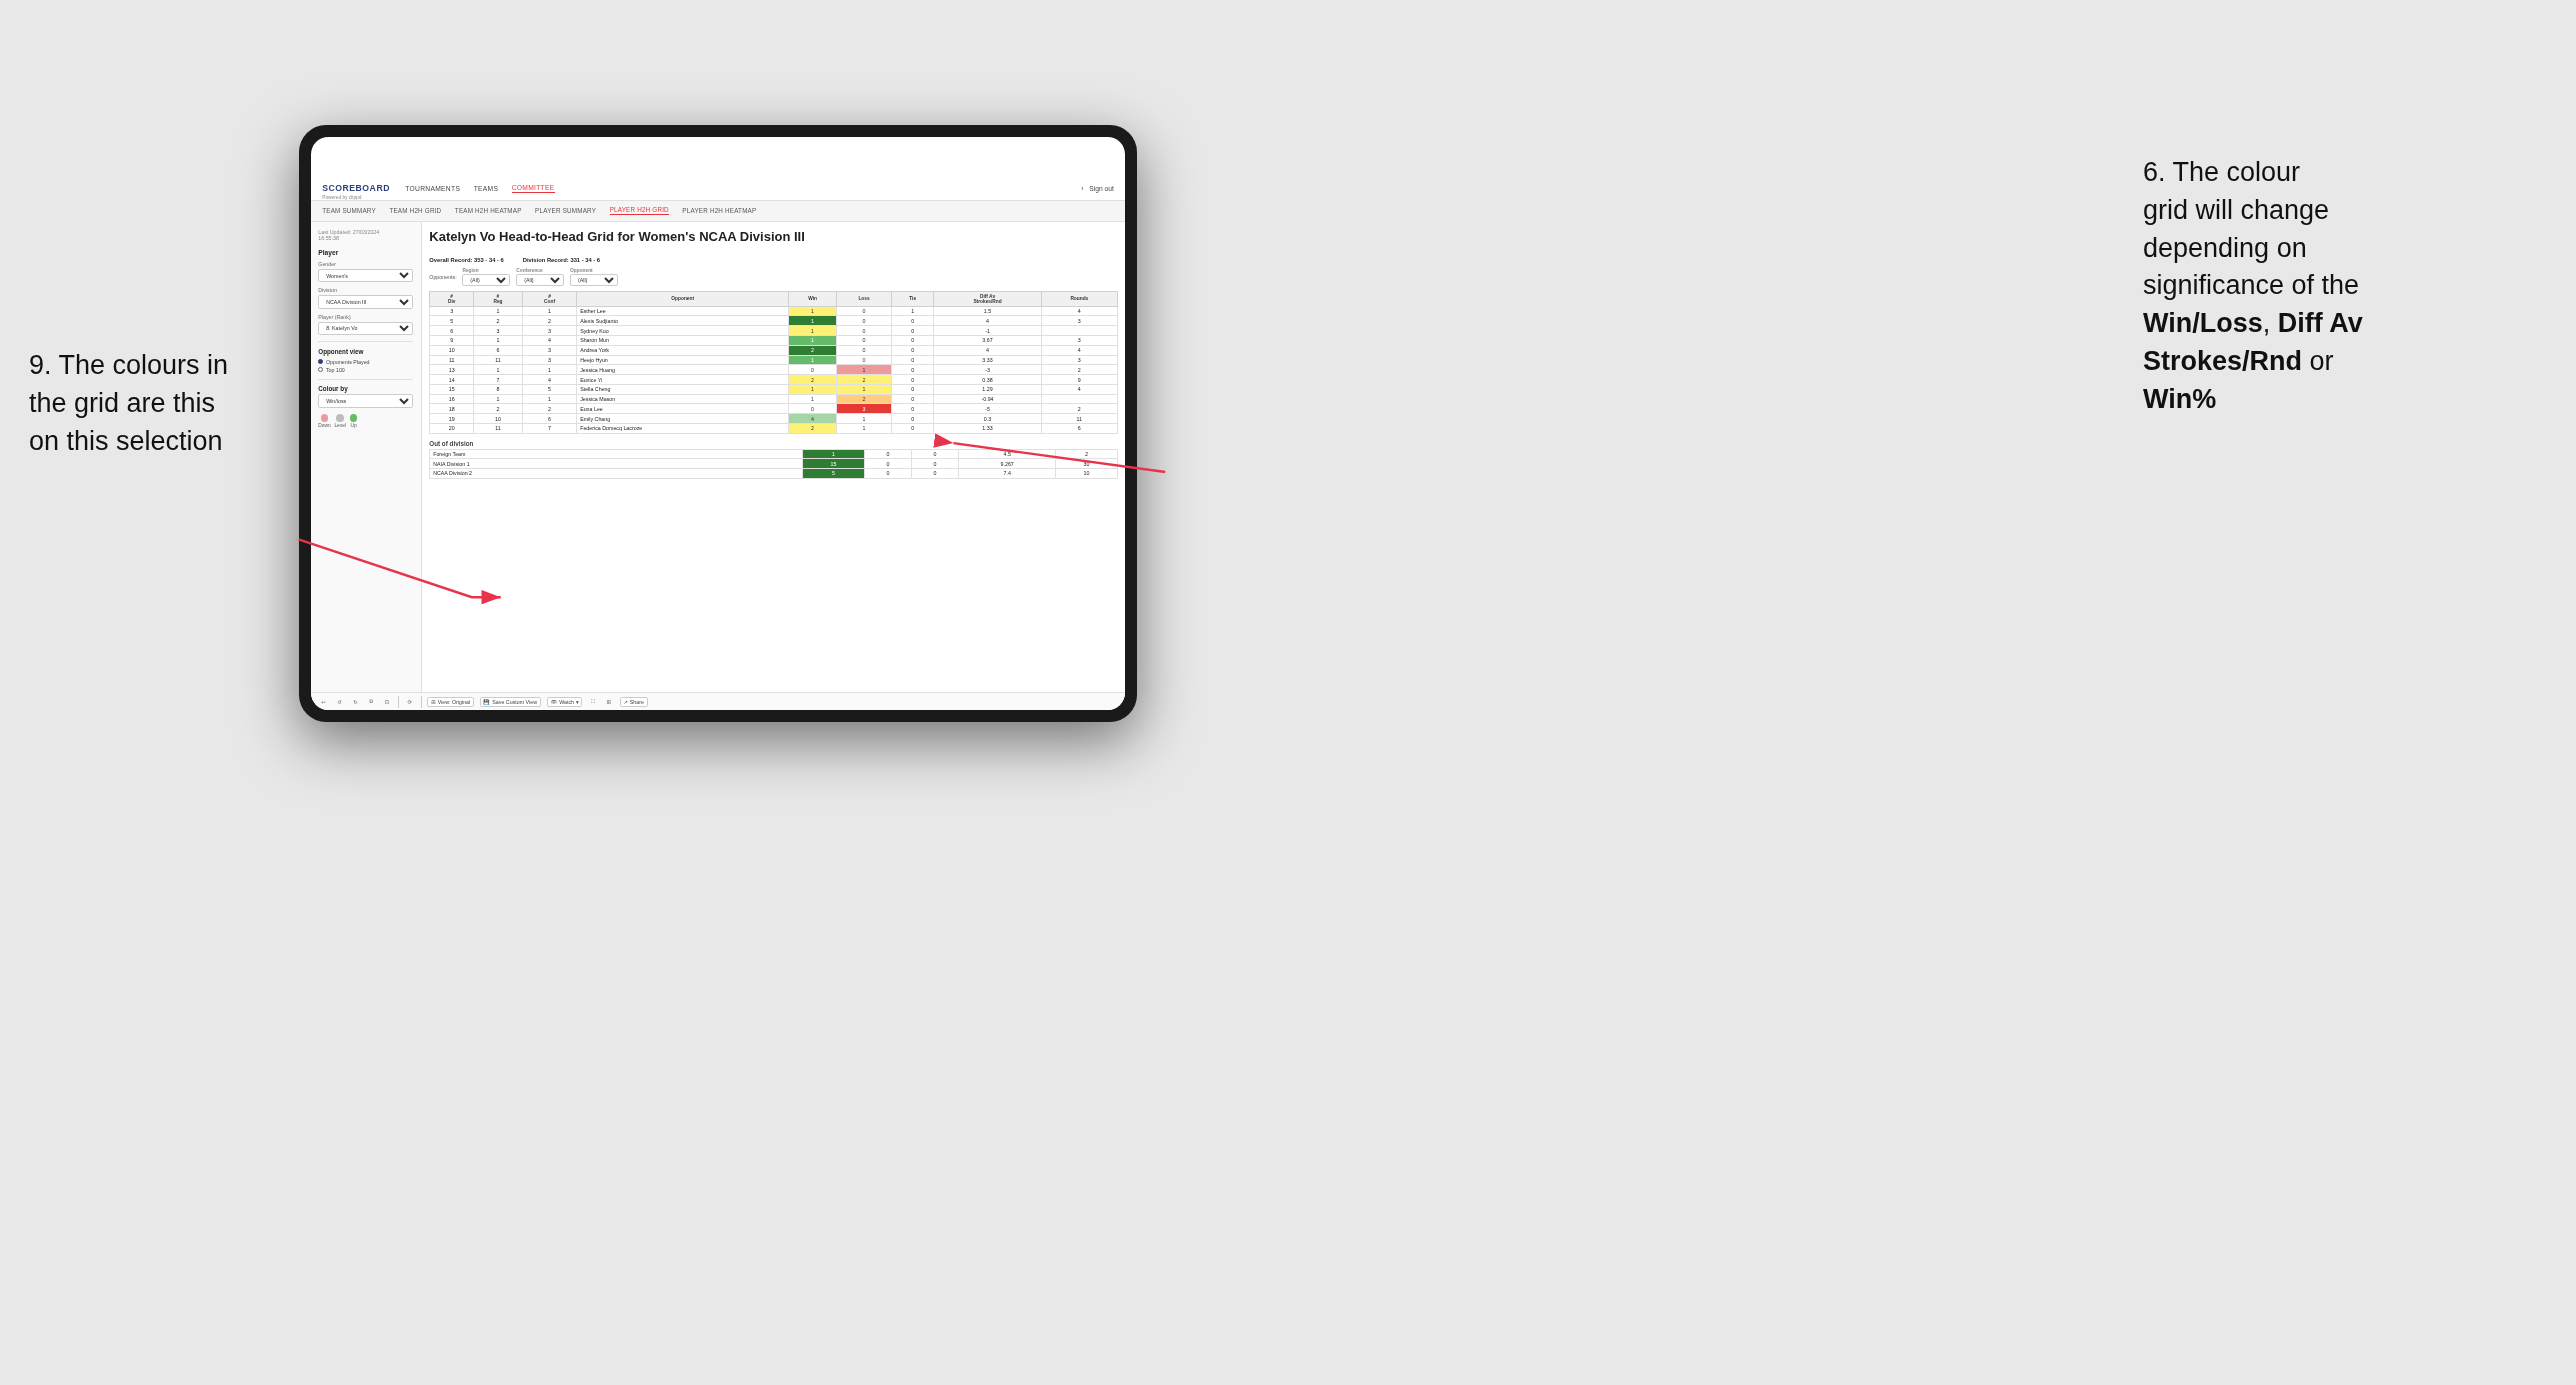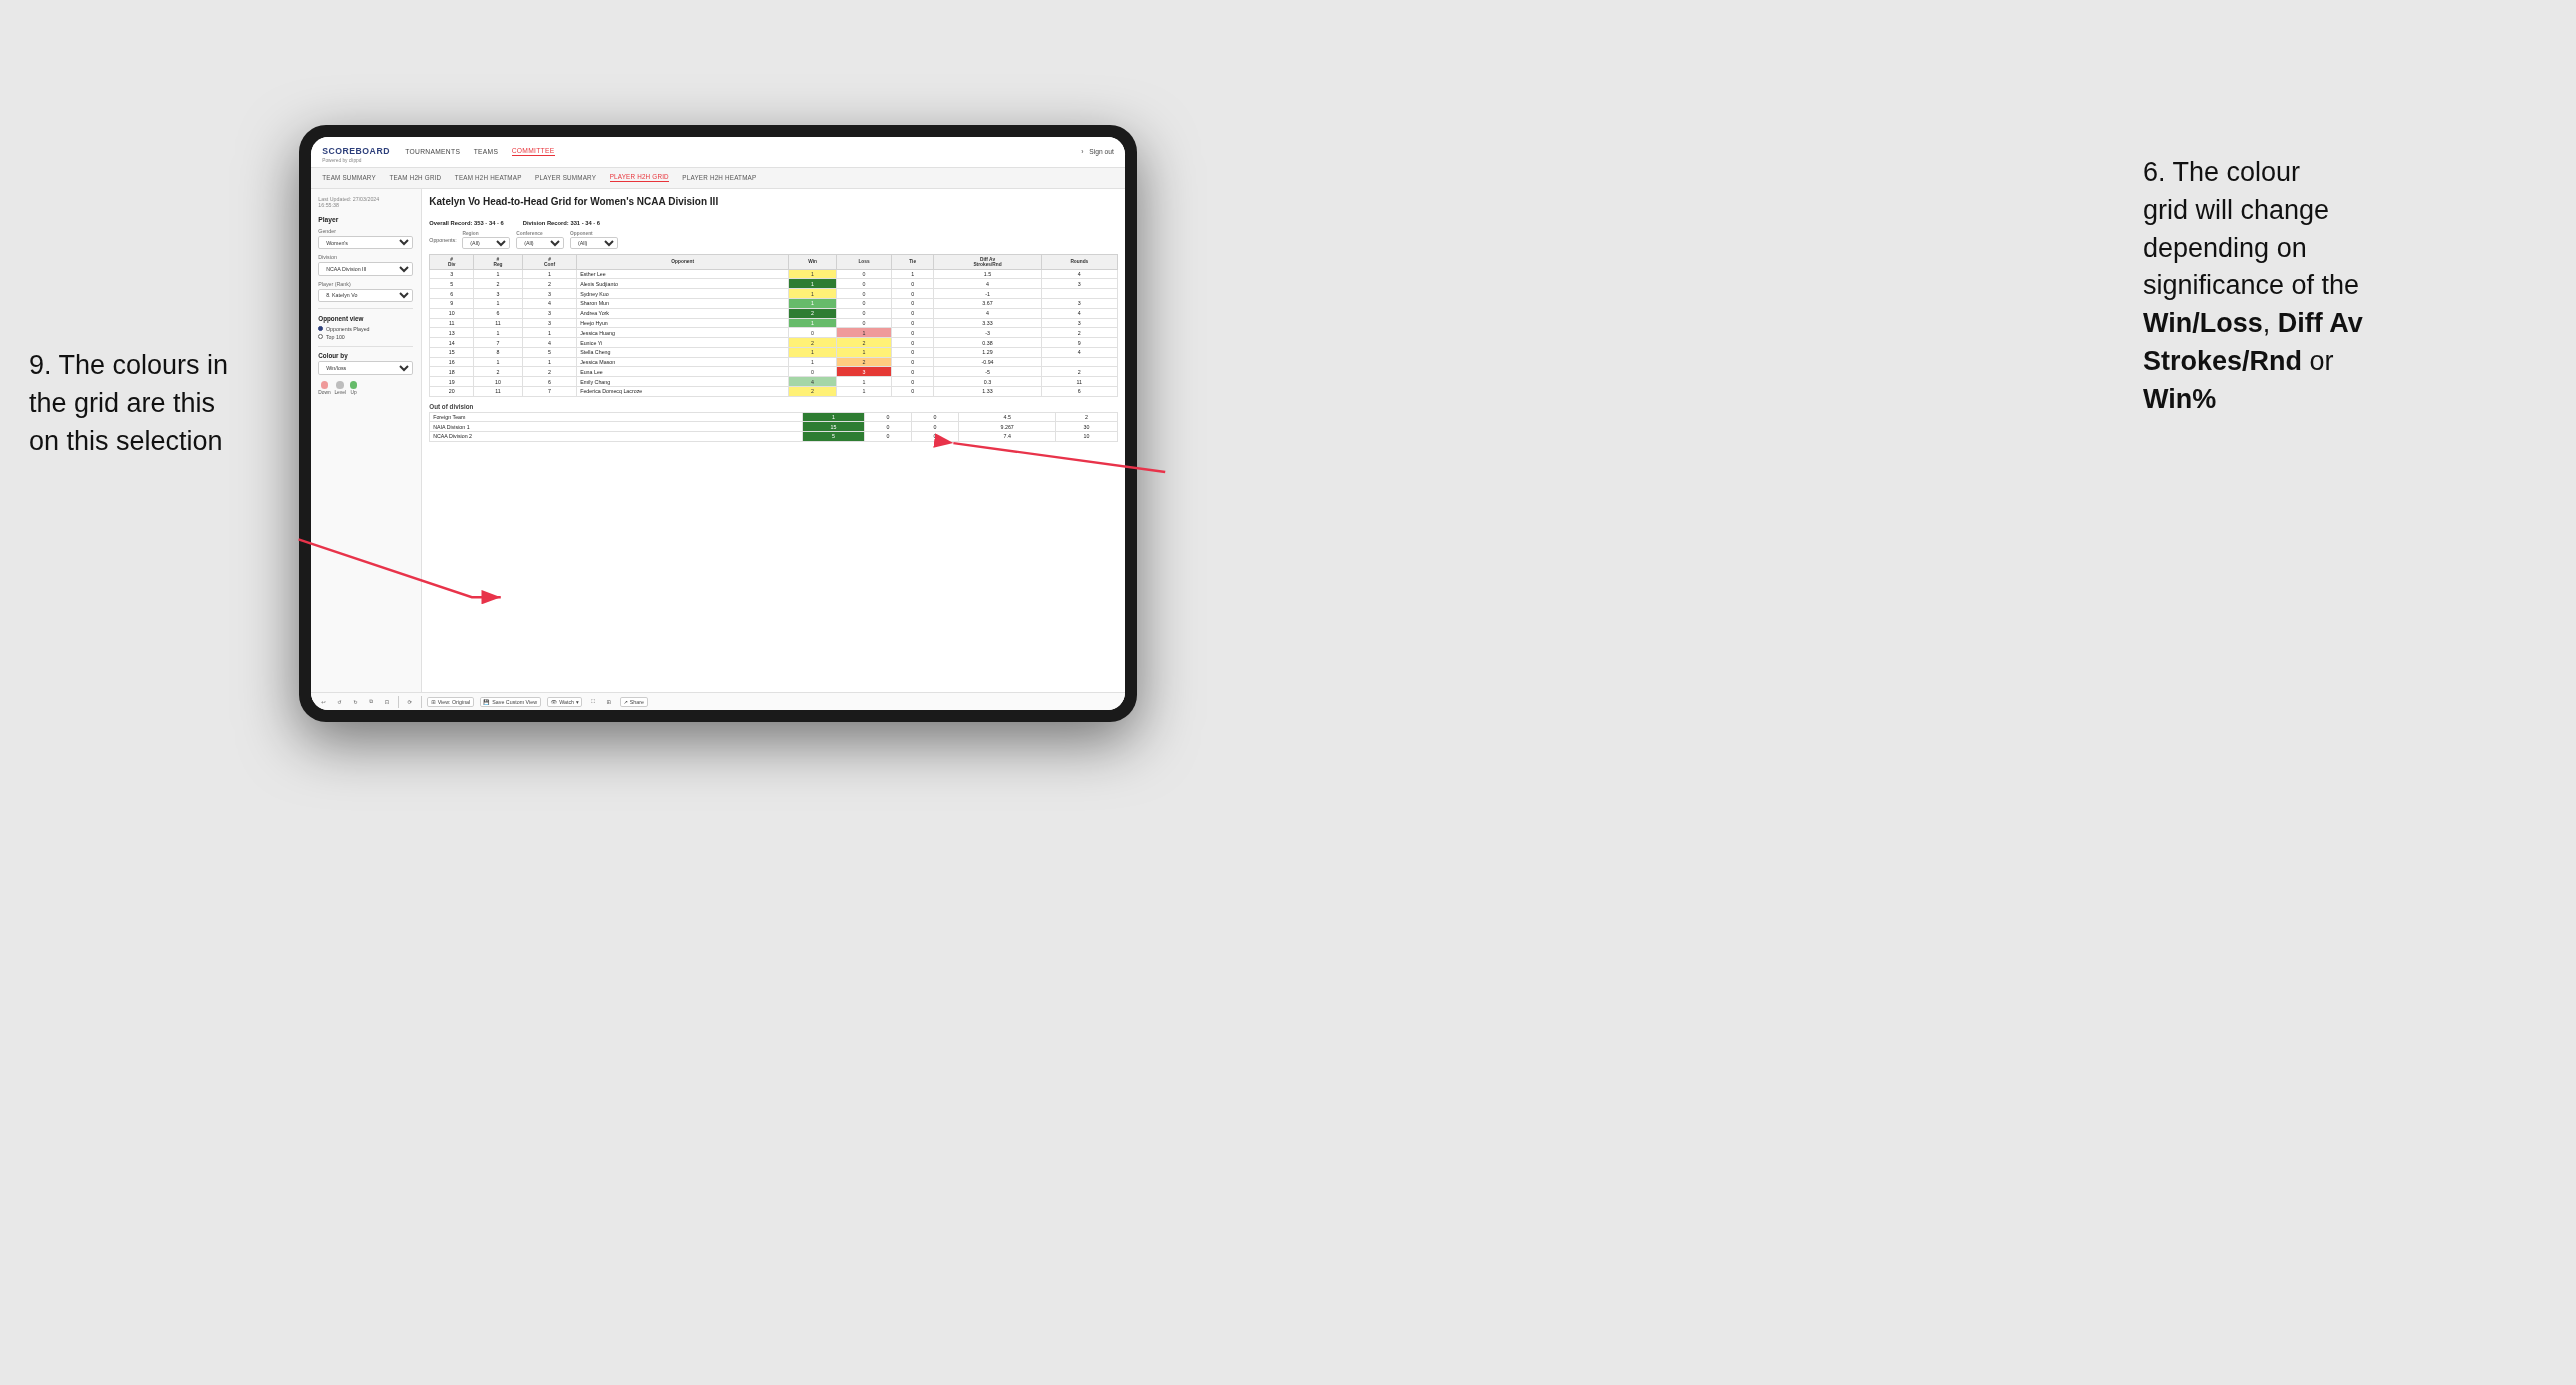--- a/index.html
+++ b/index.html
@@ -34,22 +34,23 @@
       flex-direction: column;
     }
 
     
     .top-nav {
       background: #fff;
       border-bottom: 1px solid #e0e0e0;
       padding: 0 11.6px;
       display: flex;
       align-items: center;
-      height: 31px;
+      height: 23px;
       flex-shrink: 0;
+      margin-top: 41px;
     }
 
     .logo {
       font-size: 8.7px;
       font-weight: 900;
       color: #2c3e7a;
       letter-spacing: 0.5px;
       margin-right: 15.4px;
     }
     .logo-sub {
@@ -235,21 +236,21 @@
     }
 
     
     .grid-area {
       flex: 1;
       padding: 7.7px;
       overflow-y: auto;
     }
 
     .grid-title {
-      font-size: 10px;
+      font-size: 13px;
       font-weight: 700;
       color: #222;
       margin-bottom: 13px;
     }
 
     .grid-records {
       display: flex;
       gap: 19px;
       margin-bottom: 4.8px;
     }

